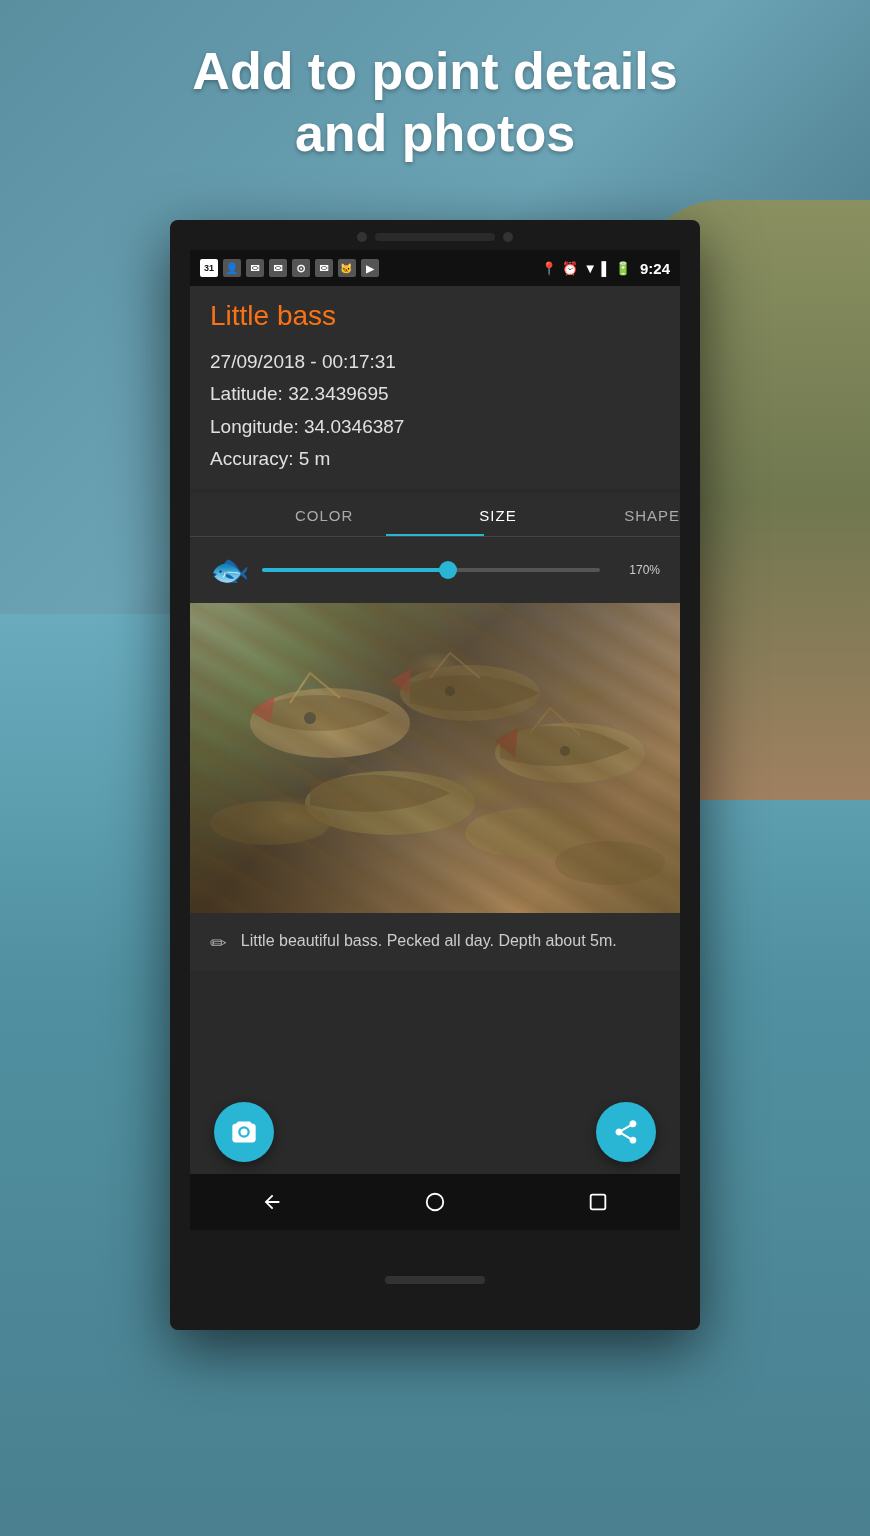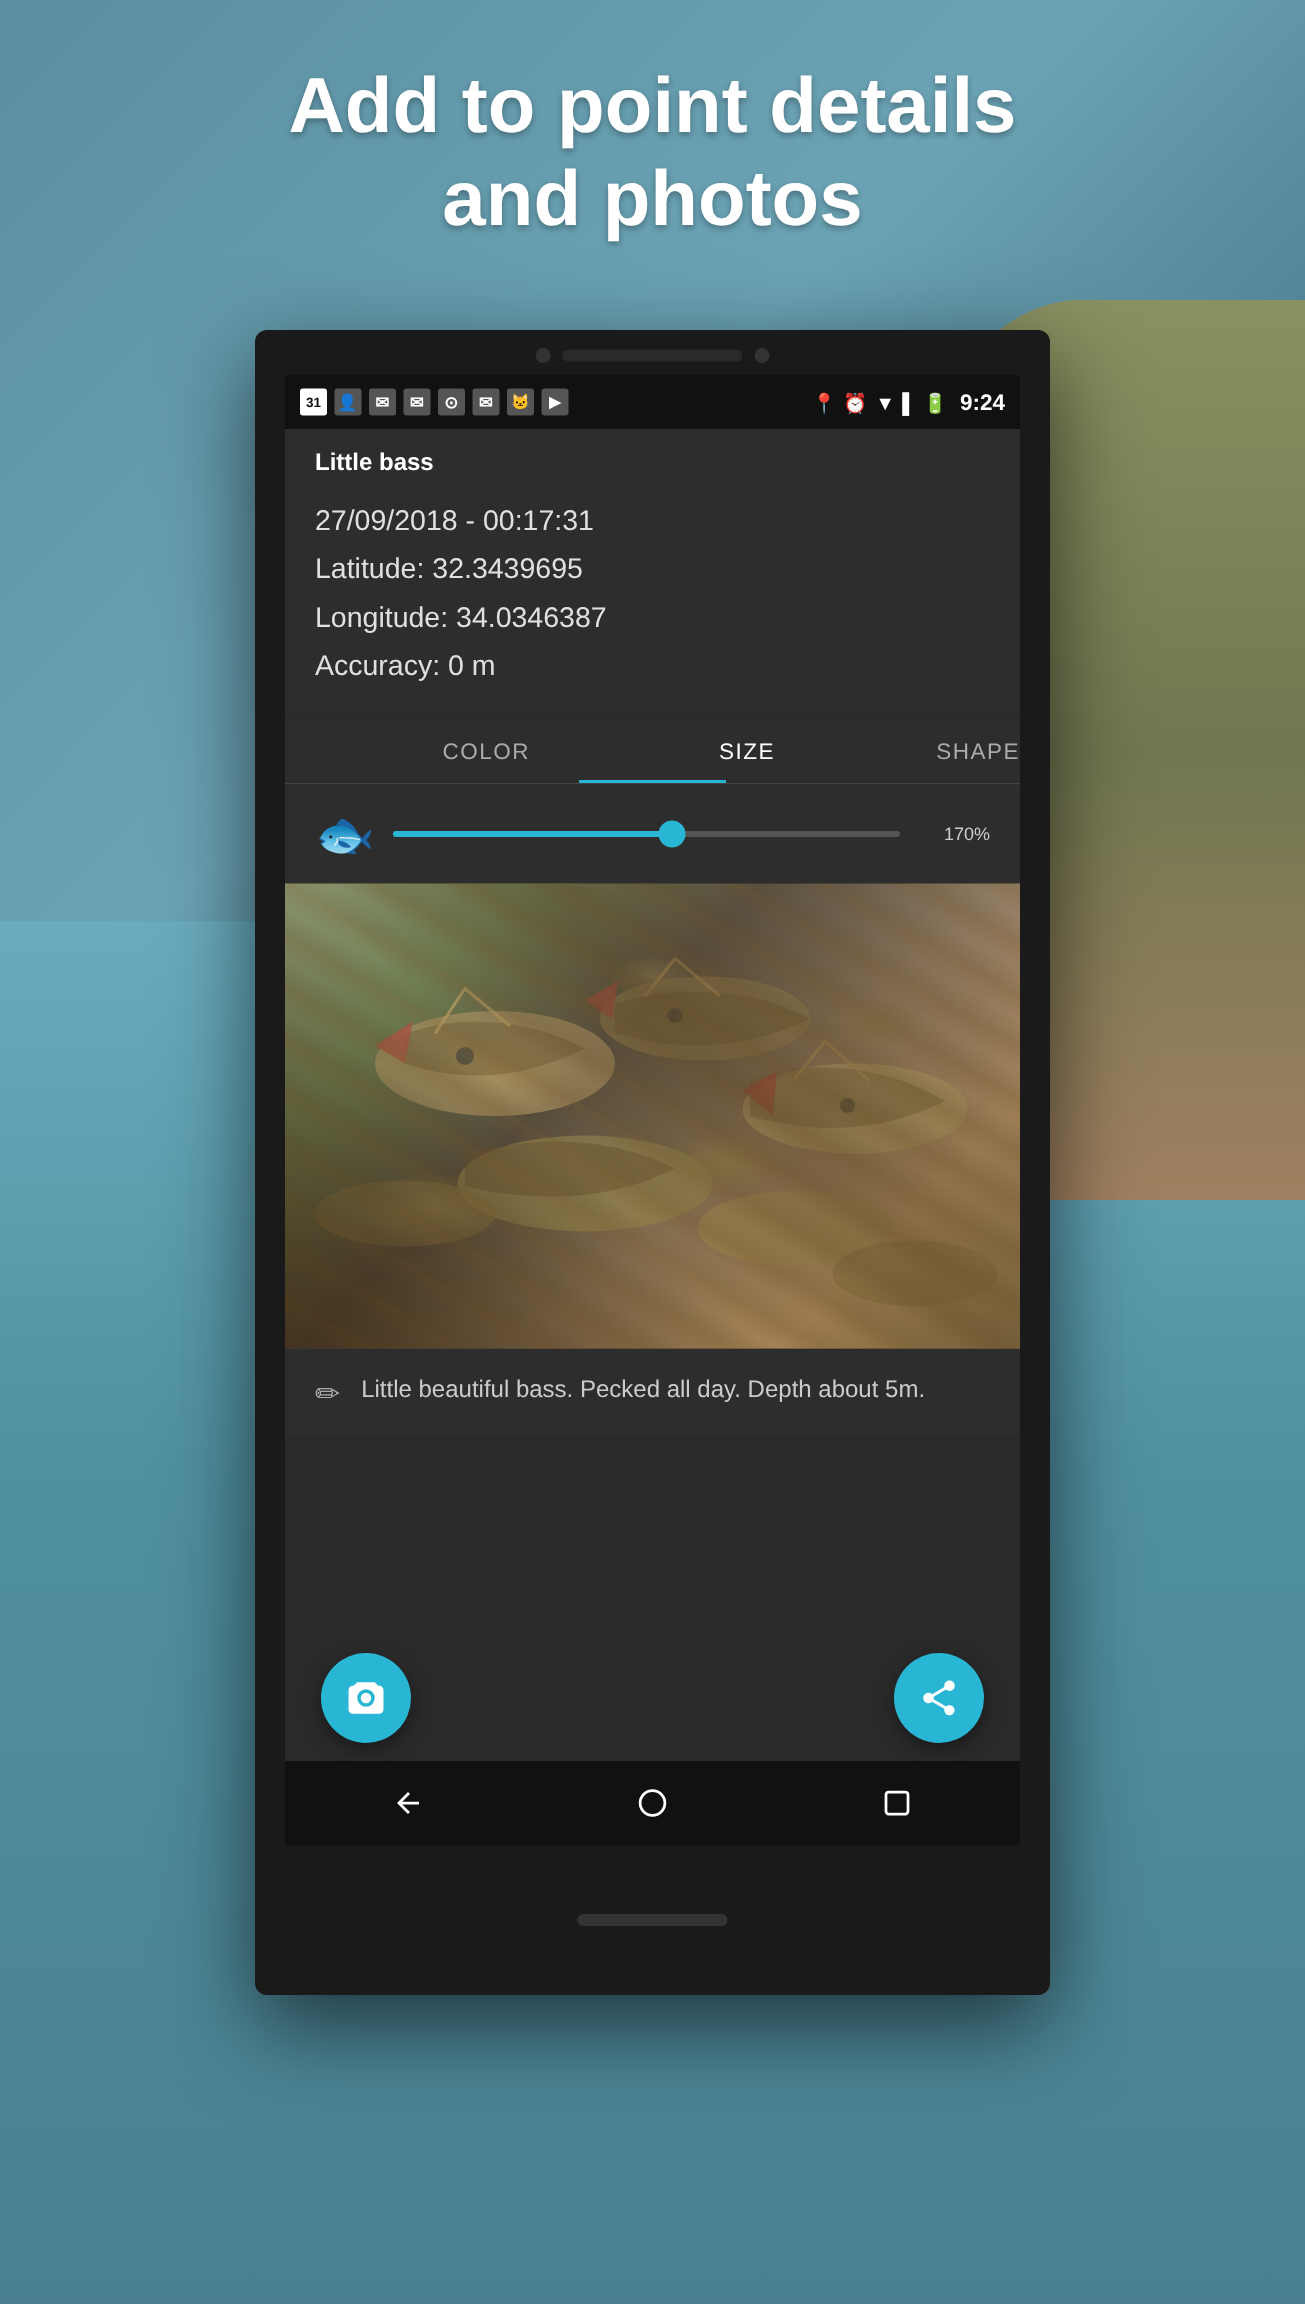--- a/index.html
+++ b/index.html
@@ -148,23 +148,23 @@
       font-weight: bold;
     }
 
     
     .app-content {
       background: #2d2d2d;
       padding: 14px 20px;
     }
 
     .point-title {
-      color: #ffffff;
-      font-size: 16px;
-      font-weight: 700;
+      color: #f97316;
+      font-size: 28px;
+      font-weight: 400;
       margin-bottom: 14px;
     }
 
     .point-details {
       color: #e0e0e0;
       font-size: 19px;
       line-height: 1.7;
     }
 
     
@@ -430,21 +430,21 @@
         <div>
           <span>Latitude:</span>
           <span>32.3439695</span>
         </div>
         <div>
           <span>Longitude:</span>
           <span>34.0346387</span>
         </div>
         <div>
           <span>Accuracy:</span>
-          <span>0 m</span>
+          <span>5 m</span>
         </div>
       </div>
     </div>
 
     <div class="tabs">
       <div class="tab">
         <span>COLOR</span>
       </div>
       <div class="tab active">
         <span>SIZE</span>

